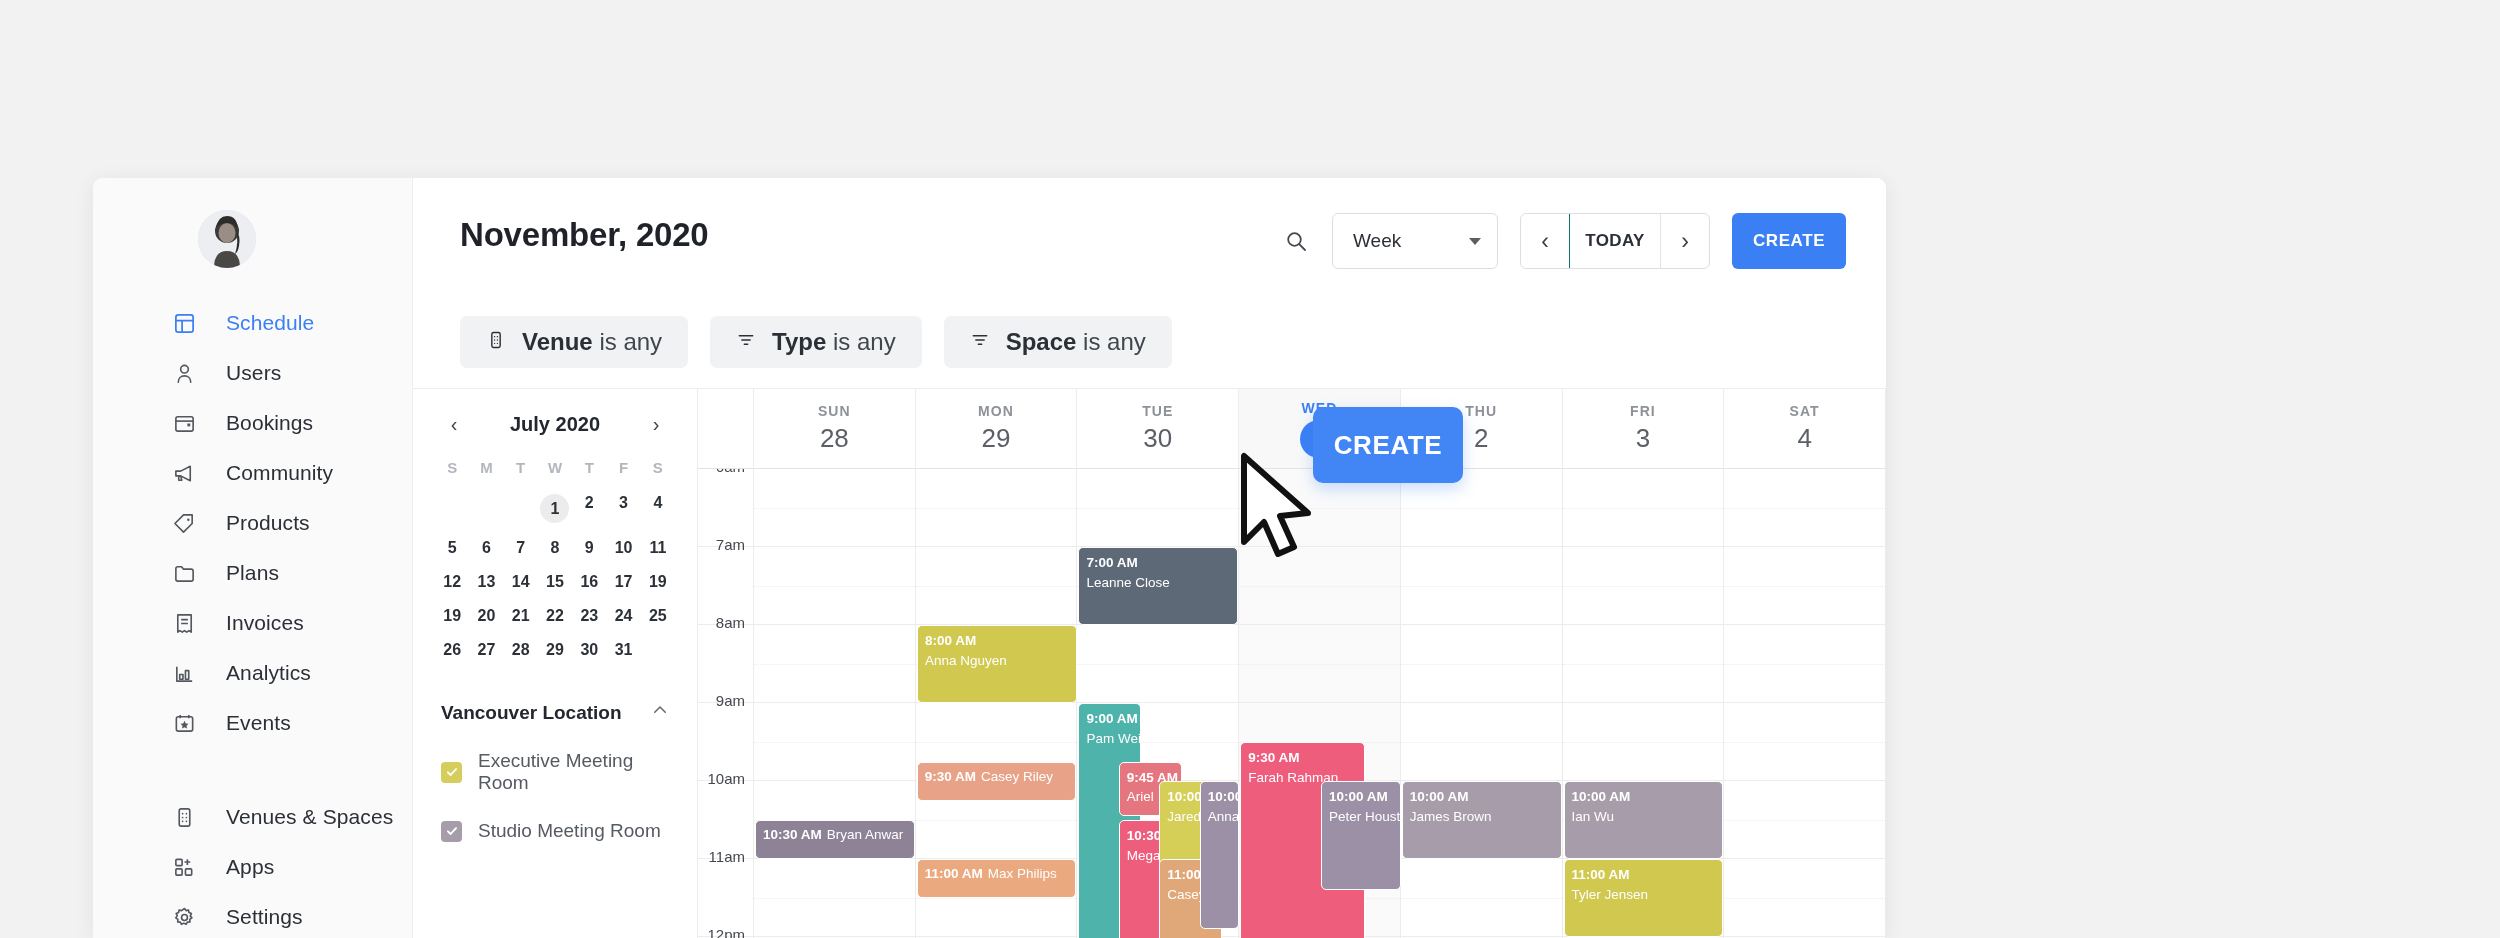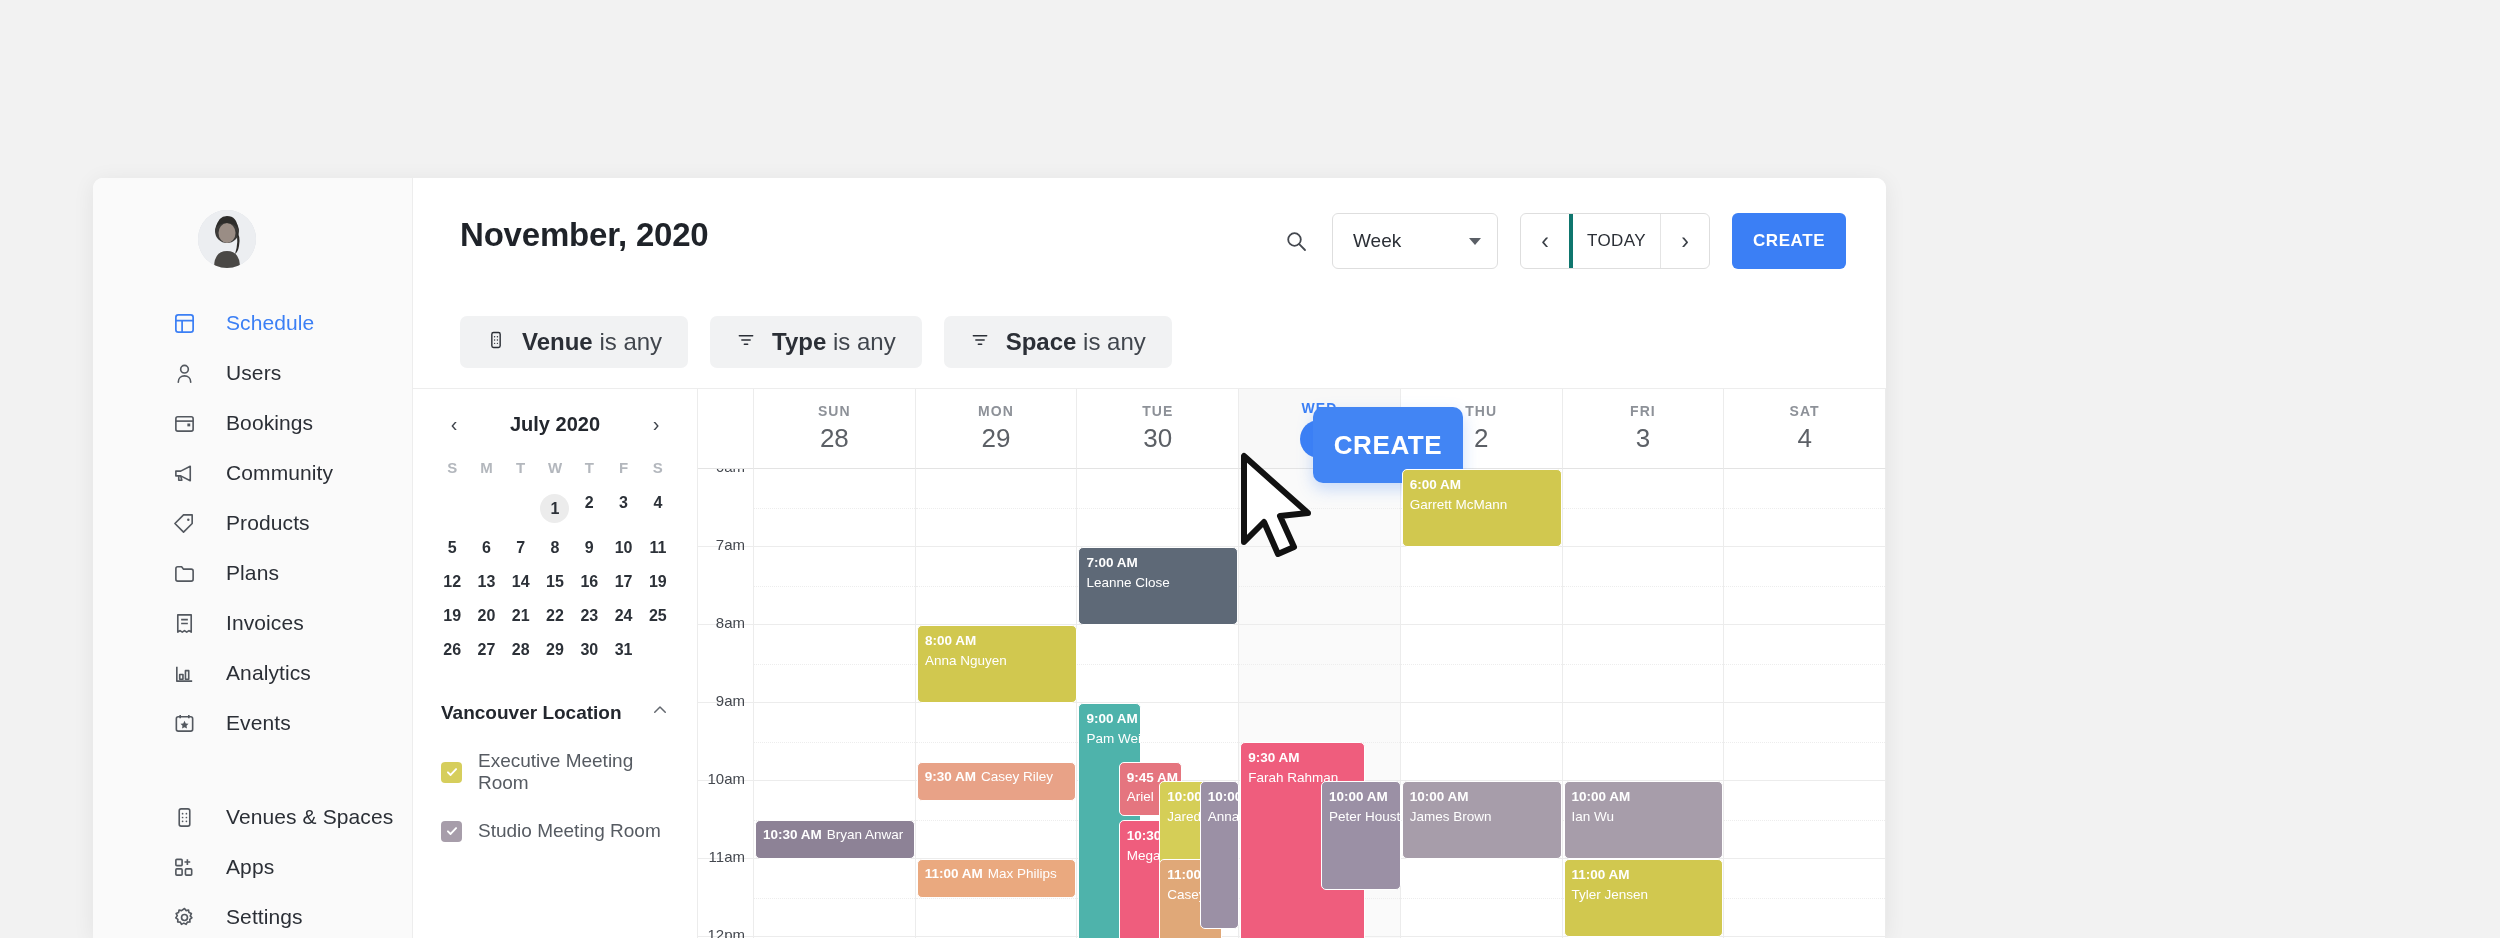--- a/index.html
+++ b/index.html
@@ -69,21 +69,21 @@
   .view-select {
     width: 166px; height: 56px; border: 1px solid #dedede; border-radius: 6px;
     background: #fff; display: flex; align-items: center; justify-content: space-between;
     padding: 0 16px 0 20px; cursor: pointer; margin-right: 22px;
   }
   .view-select span { font-size: 19px; color: #2b2f36; }
   .caret { width:0;height:0;border-left:6px solid transparent;border-right:6px solid transparent;border-top:7px solid #5a5f66; }
   .navgroup { display: flex; height: 56px; border: 1px solid #dedede; border-radius: 6px; overflow: hidden; background:#fff; margin-right: 22px;}
   .navgroup > div { display:flex;align-items:center;justify-content:center; cursor:pointer; }
   .nav-prev, .nav-next { width: 48px; height:100%; font-size: 23px; color:#3a3f46; }
-  .nav-today { width: 92px; height:100%; border-left:4px solid #0f766e; border-right:1px solid #e4e4e4; font-size:17px; font-weight:normal; color:#2b2f36; letter-spacing:.4px;}
+  .nav-today { width: 92px; height:100%; border-left:1px solid #0f766e; border-right:1px solid #e4e4e4; font-size:17px; font-weight:bold; color:#2b2f36; letter-spacing:.4px;}
   .create-btn {
     width: 114px; height: 56px; background: #3b7ff5; border-radius: 6px;
     color: #fff; font-size: 17px; font-weight: bold; letter-spacing: .6px;
     display: flex; align-items: center; justify-content: center; cursor: pointer;
   }
 
   .filterbar { height: 92px; flex: 0 0 92px; padding-left: 47px; display: flex; align-items: center; gap: 22px; }
   .chip {
     height: 52px; background: #f1f2f3; border-radius: 7px;
     display: flex; align-items: center; padding: 0 26px; cursor: pointer; gap: 16px;
@@ -630,24 +630,20 @@
                   <div><span class="n">Anna Nguyen</span></div>
                 </div>
                 <div class="ev" style="background: rgb(239, 93, 125); left: 542.143px; width: 125.329px; top: 273px; height: 304.2px; z-index: 10;">
                   <div><span class="t">9:30 AM</span></div>
                   <div><span class="n">Farah Rahman</span></div>
                 </div>
                 <div class="ev" style="background: rgb(155, 144, 165); left: 623px; width: 79.8571px; top: 312px; height: 109.2px; z-index: 11;">
                   <div><span class="t">10:00 AM</span></div>
                   <div><span class="n">Peter Houston</span></div>
                 </div>
-                <div class="ev" style="background: rgb(209, 200, 79); left: 703.857px; width: 159.714px; top: 0px; height: 78px; z-index: 10;">
-                  <div><span class="t">6:00 AM</span></div>
-                  <div><span class="n">Garrett McMann</span></div>
-                </div>
                 <div class="ev" style="background: rgb(167, 157, 170); left: 703.857px; width: 159.714px; top: 312px; height: 78px; z-index: 10;">
                   <div><span class="t">10:00 AM</span></div>
                   <div><span class="n">James Brown</span></div>
                 </div>
                 <div class="ev" style="background: rgb(167, 157, 170); left: 865.571px; width: 159.714px; top: 312px; height: 78px; z-index: 10;">
                   <div><span class="t">10:00 AM</span></div>
                   <div><span class="n">Ian Wu</span></div>
                 </div>
                 <div class="ev" style="background: rgb(209, 200, 79); left: 865.571px; width: 159.714px; top: 390px; height: 78px; z-index: 10;">
                   <div><span class="t">11:00 AM</span></div>

